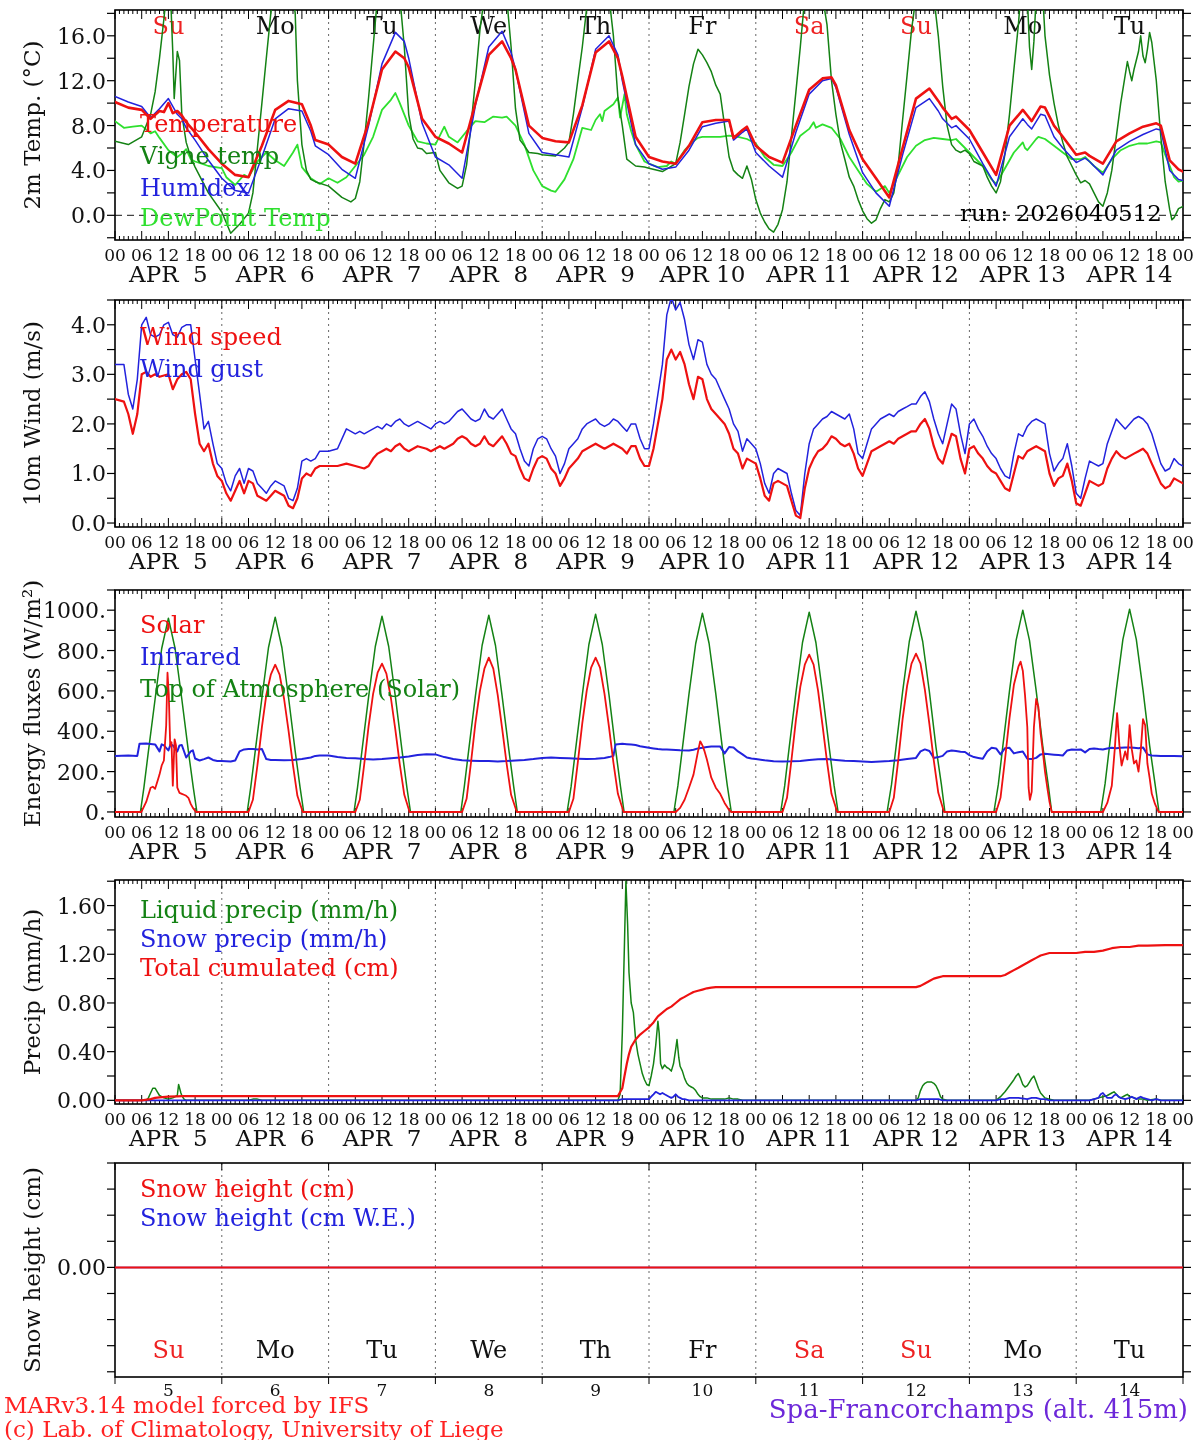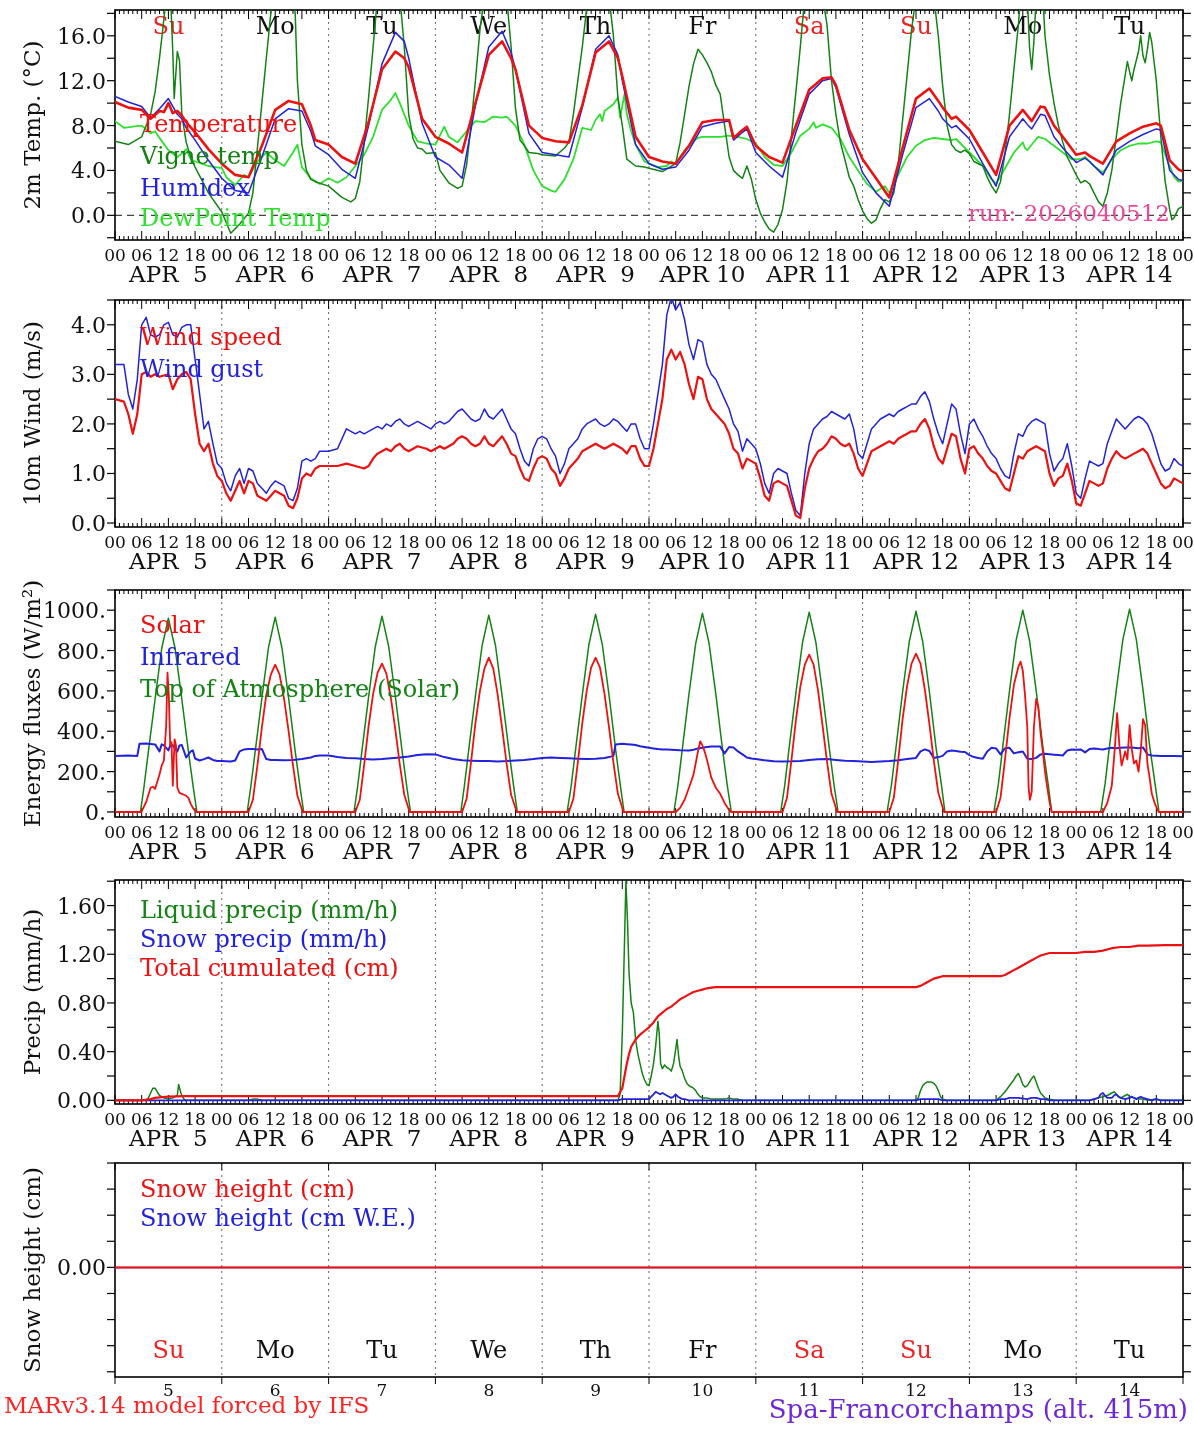--- a/index.html
+++ b/index.html
@@ -1,20 +1,20 @@
 <!DOCTYPE html>
 <html><head>
 <meta charset="utf-8">
 <style>
   html,body{margin:0;padding:0;background:#ffffff;}
   .stage{position:relative;width:1194px;height:1440px;background:#fff;overflow:hidden;
          font-family:"DejaVu Serif", serif;}
   svg text{white-space:pre;font-family:"DejaVu Serif", serif;}
   .ovl{position:absolute;pointer-events:none;line-height:1.05;}
-  .run{right:24px;top:201px;font-size:23px;color:#ec4899;}
+  .run{right:32px;top:201px;font-size:23px;color:#000000;}
   .credits{left:4px;top:1393px;font-size:23px;color:#ff2222;}
   .timetitle{left:455px;top:1400px;font-size:24px;color:#111;}
   .station{right:6px;top:1396px;font-size:26px;color:#6d28d9;}
 </style>
 </head>
 <body>
 
 <div class="stage">
   <svg id="chart" width="1194" height="1440" viewBox="0 0 1194 1440">
       <defs>
@@ -2485,15 +2485,16 @@
         </g>
         <g>
           <text x="140" y="1197" fill="#ee1111" font-size="24px">Snow height (cm)</text>
           <text x="140" y="1226" fill="#2222dd" font-size="24px">Snow height (cm W.E.)</text>
         </g>
       </g>
     </svg>
   <div class="ovl run">run: 2026040512</div>
   <div class="ovl credits">
     <div>MARv3.14 model forced by IFS</div>
+    <div>(c) Lab. of Climatology, University of Liege</div>
   </div>
   <div class="ovl station">Spa-Francorchamps (alt. 415m)</div>
 </div>
 
 </body></html>

